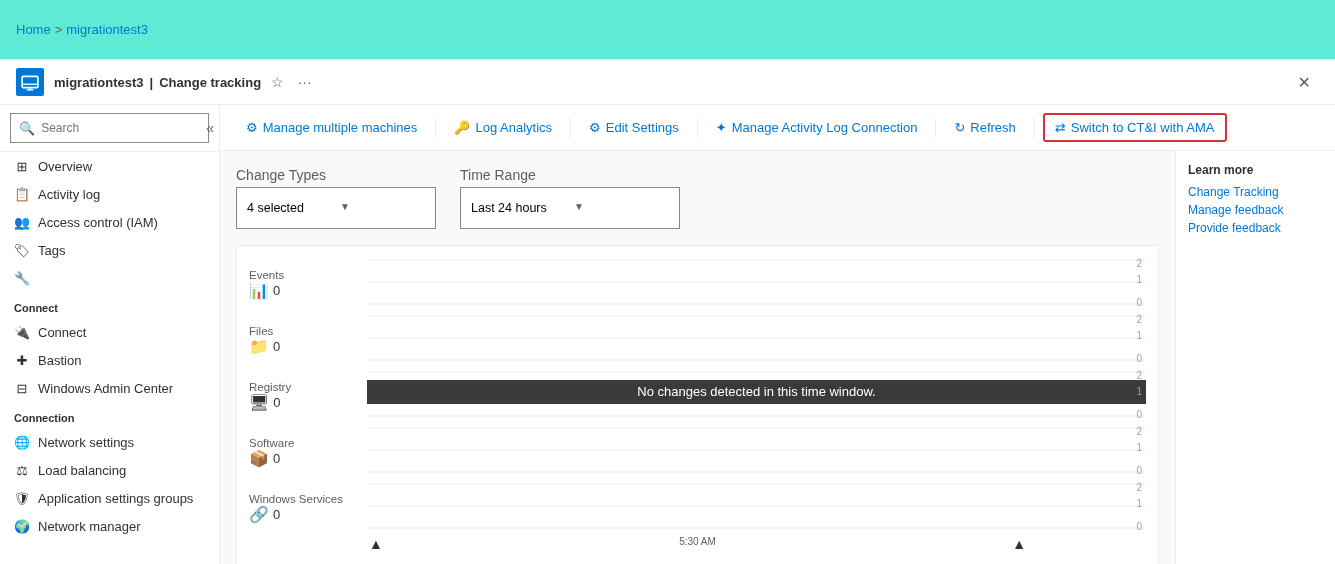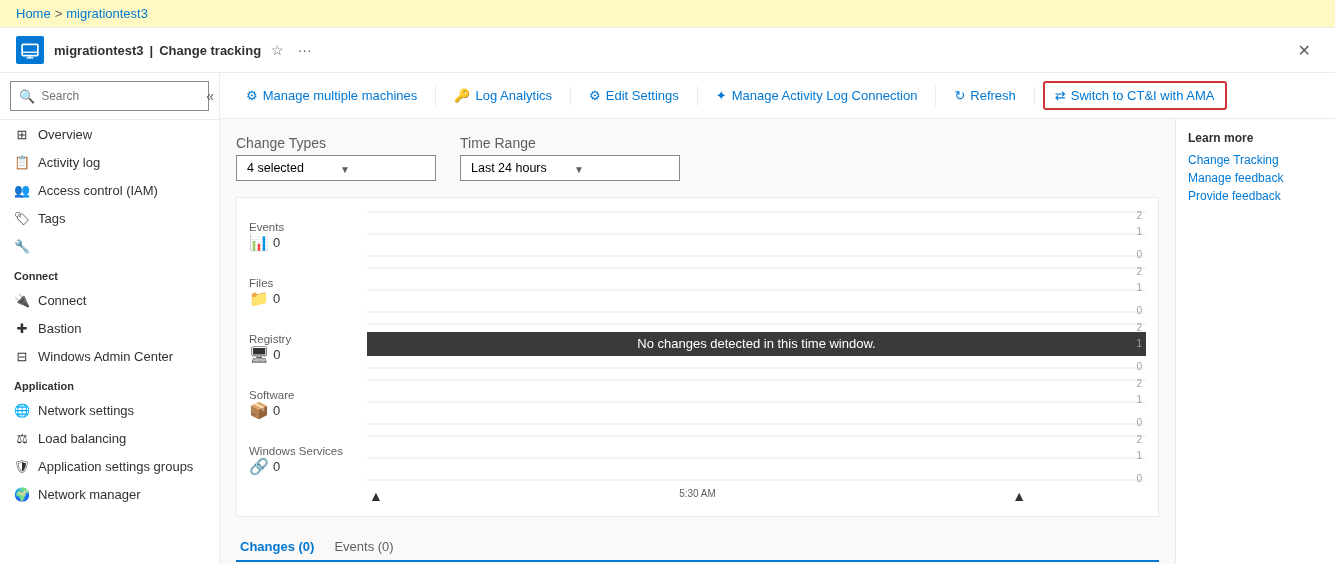--- a/index.html
+++ b/index.html
@@ -1,21 +1,21 @@
 <!DOCTYPE html>
 <html><head>
   <meta charset="utf-8">
   <style>
     * { box-sizing: border-box; margin: 0; padding: 0; font-family: 'Segoe UI', Arial, sans-serif; font-size: 13px; }
     body { background: #f3f2f1; overflow: hidden; }
     
     .app-container { display: flex; flex-direction: column; height: 564px; width: 1335px; background: #fff; }
     
     
-    .breadcrumb-bar { display: flex; align-items: flex-end; padding: 6px 16px; font-size: 12px; color: #0078d4; background: #fef9c3; border-bottom: 1px solid #edebe9; }
+    .breadcrumb-bar { display: flex; align-items: flex-end; padding: 22px 16px; font-size: 12px; color: #0078d4; background: #5eead4; border-bottom: 1px solid #edebe9; }
     .breadcrumb-bar span { color: #605e5c; margin: 0 4px; }
     .breadcrumb-link { color: #0078d4; cursor: pointer; text-decoration: none; }
     
     
     .page-header { display: flex; align-items: center; justify-content: space-between; padding: 8px 16px; background: #fff; border-bottom: 1px solid #edebe9; }
     .page-header-left { display: flex; align-items: center; gap: 10px; }
     .vm-icon { width: 28px; height: 28px; background: #0078d4; border-radius: 2px; display: flex; align-items: center; justify-content: center; }
     .vm-icon svg { width: 18px; height: 18px; fill: #fff; }
     .page-title-group h1 { font-size: 18px; font-weight: 600; color: #323130; display: flex; align-items: center; gap: 6px; }
     .page-title-group .subtitle { font-size: 11px; color: #605e5c; }
@@ -47,21 +47,21 @@
     .toolbar-separator { width: 1px; height: 20px; background: #edebe9; margin: 0 4px; }
     
     
     .content-panels { display: flex; flex: 1; overflow: hidden; }
     .main-content { flex: 1; padding: 16px; overflow-y: auto; }
     .learn-panel { width: 160px; padding: 12px; flex-shrink: 0; border-left: 1px solid #edebe9; background: #fff; }
     
     
     .filters-row { display: flex; align-items: flex-start; gap: 24px; margin-bottom: 16px; }
     .filter-group label { font-size: 14px; color: #605e5c; display: block; margin-bottom: 4px; }
-    .filter-select { display: flex; align-items: flex-end; border: 1px solid #8a8886; background: #fff; padding: 5px 10px; min-width: 200px; cursor: pointer; }
+    .filter-select { display: flex; align-items: flex-start; border: 1px solid #8a8886; background: #fff; padding: 13px 10px; min-width: 200px; cursor: pointer; }
     .filter-select span { flex: 1; font-size: 12.5px; }
     .filter-select .chevron { margin-left: 8px; font-size: 10px; color: #605e5c; }
     
     
     .chart-container { background: #fff; border: 1px solid #edebe9; padding: 12px; margin-bottom: 16px; }
     .chart-rows { display: flex; flex-direction: column; gap: 4px; }
     .chart-row { display: flex; align-items: center; gap: 8px; min-height: 52px; }
     .chart-row-label { display: flex; flex-direction: column; align-items: flex-start; min-width: 110px; }
     .chart-row-label .category-name { font-size: 11.5px; color: #605e5c; }
     .chart-row-label .category-val { display: flex; align-items: center; gap: 4px; font-size: 22px; font-weight: 300; color: #323130; }
@@ -154,21 +154,21 @@
       </div>
       <div class="sidebar-item">
         <span class="item-icon">✚</span>
         <span>Bastion</span>
       </div>
       <div class="sidebar-item">
         <span class="item-icon">⊟</span>
         <span>Windows Admin Center</span>
       </div>
 
-      <div class="sidebar-section-header">Application</div>
+      <div class="sidebar-section-header">Connection</div>
       <div class="sidebar-item">
         <span class="item-icon">🌐</span>
         <span>Network settings</span>
       </div>
       <div class="sidebar-item">
         <span class="item-icon">⚖</span>
         <span>Load balancing</span>
       </div>
       <div class="sidebar-item">
         <span class="item-icon">🛡</span>

